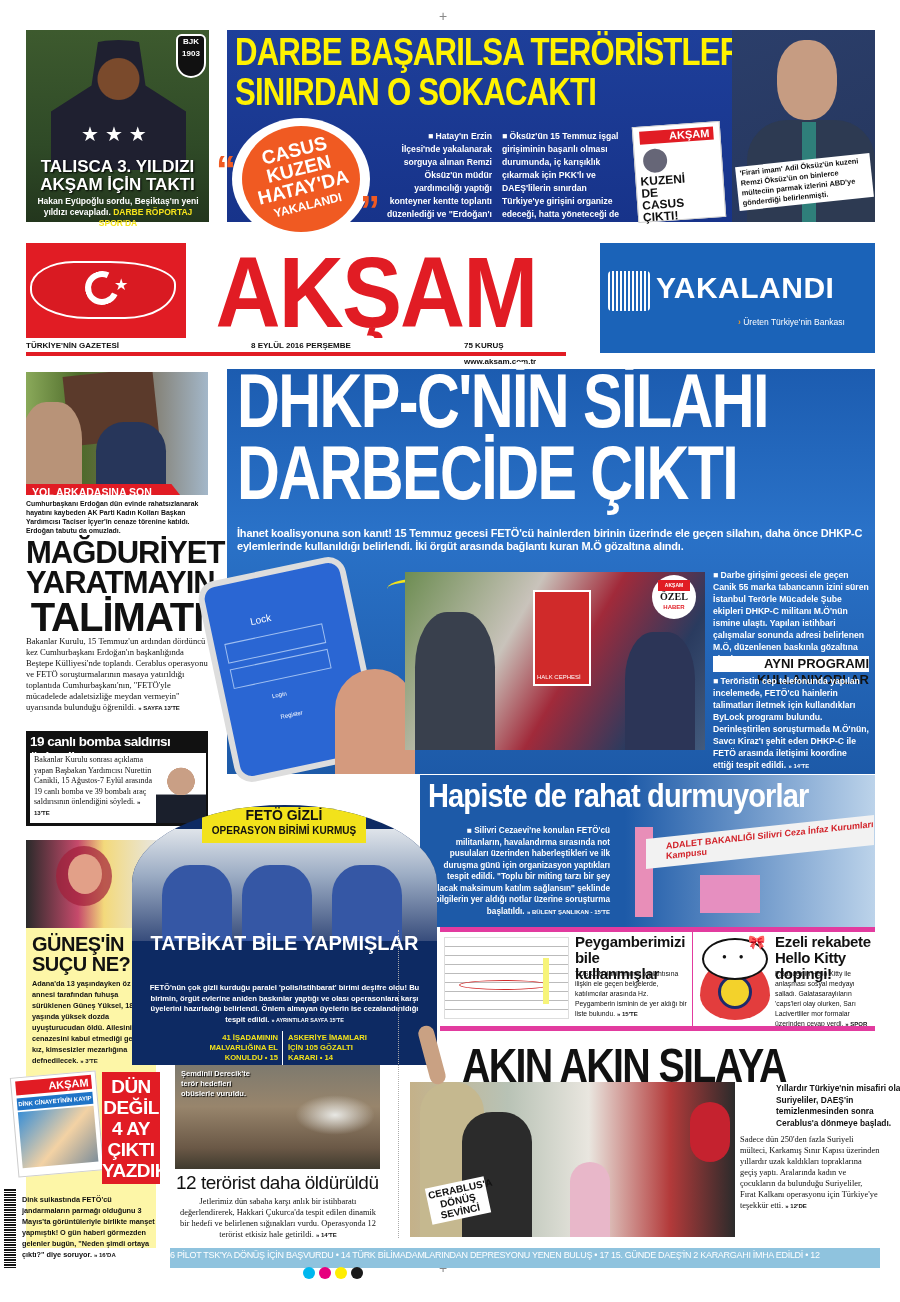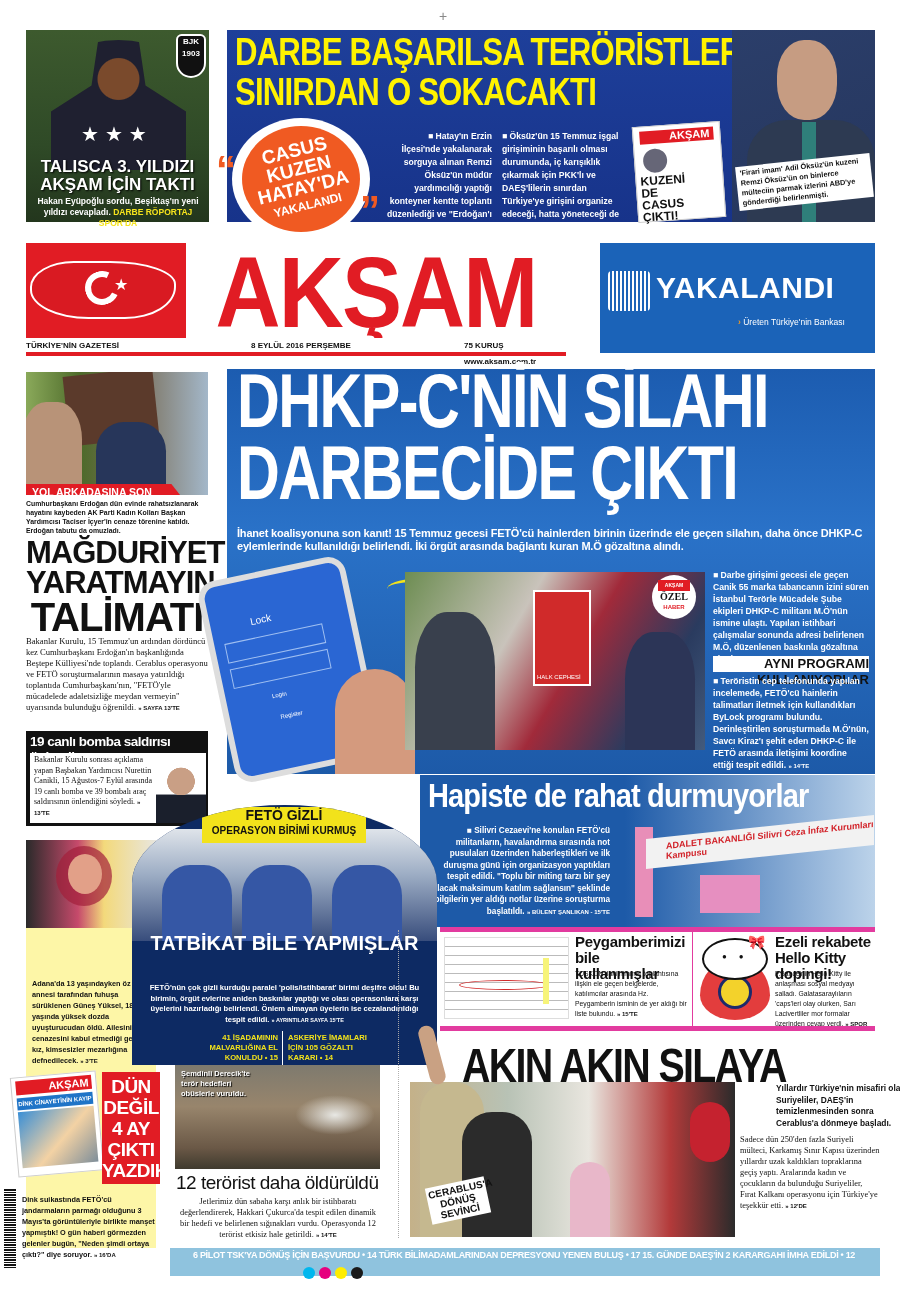--- a/index.html
+++ b/index.html
@@ -194,21 +194,21 @@
 #akin .photo .woman{left:52px;top:30px;width:70px;height:125px;background:#2b2b2b;border-radius:30px 30px 0 0}
 #akin .photo .kid{left:160px;top:80px;width:40px;height:75px;background:#e8b7c9;border-radius:20px 20px 0 0}
 #akin .photo .hijab{left:280px;top:20px;width:40px;height:60px;background:#c5222f;border-radius:20px}
 #akin .arm{left:424px;top:1025px;width:16px;height:60px;background:#c9a183;transform:rotate(-15deg);border-radius:8px}
 #akin .tag{left:428px;top:1182px;width:60px;background:#fff;color:#111;font-size:10px;line-height:11px;font-weight:900;text-align:center;transform:rotate(-12deg);padding:2px}
 #akin .lead{left:776px;top:1083px;width:140px;font-size:8.4px;line-height:11.5px;font-weight:bold}
 #akin .body{left:740px;top:1134px;width:140px;font-family:"Liberation Serif",serif;font-size:8.4px;line-height:11px}
 #akin .body b{font-family:"Liberation Sans",sans-serif;font-size:6px}
 
 
-#ticker{left:170px;top:1248px;width:710px;height:28px;background:#8fc3de;color:#fff;font-size:9px;line-height:14px;font-weight:bold;padding-left:23px;white-space:nowrap;letter-spacing:-.3px}
+#ticker{left:170px;top:1248px;width:710px;height:20px;background:#8fc3de;color:#fff;font-size:9px;line-height:14px;font-weight:normal;padding-left:0;white-space:nowrap;letter-spacing:-.3px}
 #cmyk{left:303px;top:1265px}
 #cmyk span{display:inline-block;width:12px;height:12px;border-radius:50%;margin-right:4px}
 </style>
 </head>
 <body>
 
 <span class="abs reg-mark" style="left:439px;top:8px">+</span>
 <span class="abs reg-mark" style="left:439px;top:1260px">+</span>
 
 <div id="talisca" class="abs">
@@ -293,20 +293,21 @@
     <p class="abs"><span>Bakanlar Kurulu sonrası açıklama yapan Başbakan Yardımcısı Nurettin Canikli, 15 Ağustos-7 Eylül arasında 19 canlı bomba ve 39 bombalı araç saldırısının önlendiğini söyledi. </span><b>» 13'TE</b></p>
     <div class="abs canikli"></div>
   </div>
 </div>
 
 <div id="gunes" class="abs">
   <div class="abs pic photo">
       <div class="abs hair"></div>
       <div class="abs face"></div>
     </div>
+  <h3 class="abs cond"><span>GÜNEŞ'İN</span><br><span>SUÇU NE?</span></h3>
   <p class="abs"><span>Adana'da 13 yaşındayken öz annesi tarafından fuhuşa sürüklenen Güneş Yüksel, 18 yaşında yüksek dozda uyuşturucudan öldü. Ailesinin cenazesini kabul etmediği genç kız, kimsesizler mezarlığına defnedilecek. </span><b>» 3'TE</b></p>
 </div>
 
 <div id="dundegil" class="abs">
   <div class="abs paper">
     <div class="abs ph">AKŞAM</div>
     <div class="abs pt">DİNK CİNAYETİNİN KAYIP FAİLLERİ</div>
     <div class="abs pb"></div>
   </div>
   <div class="abs tag cond">

